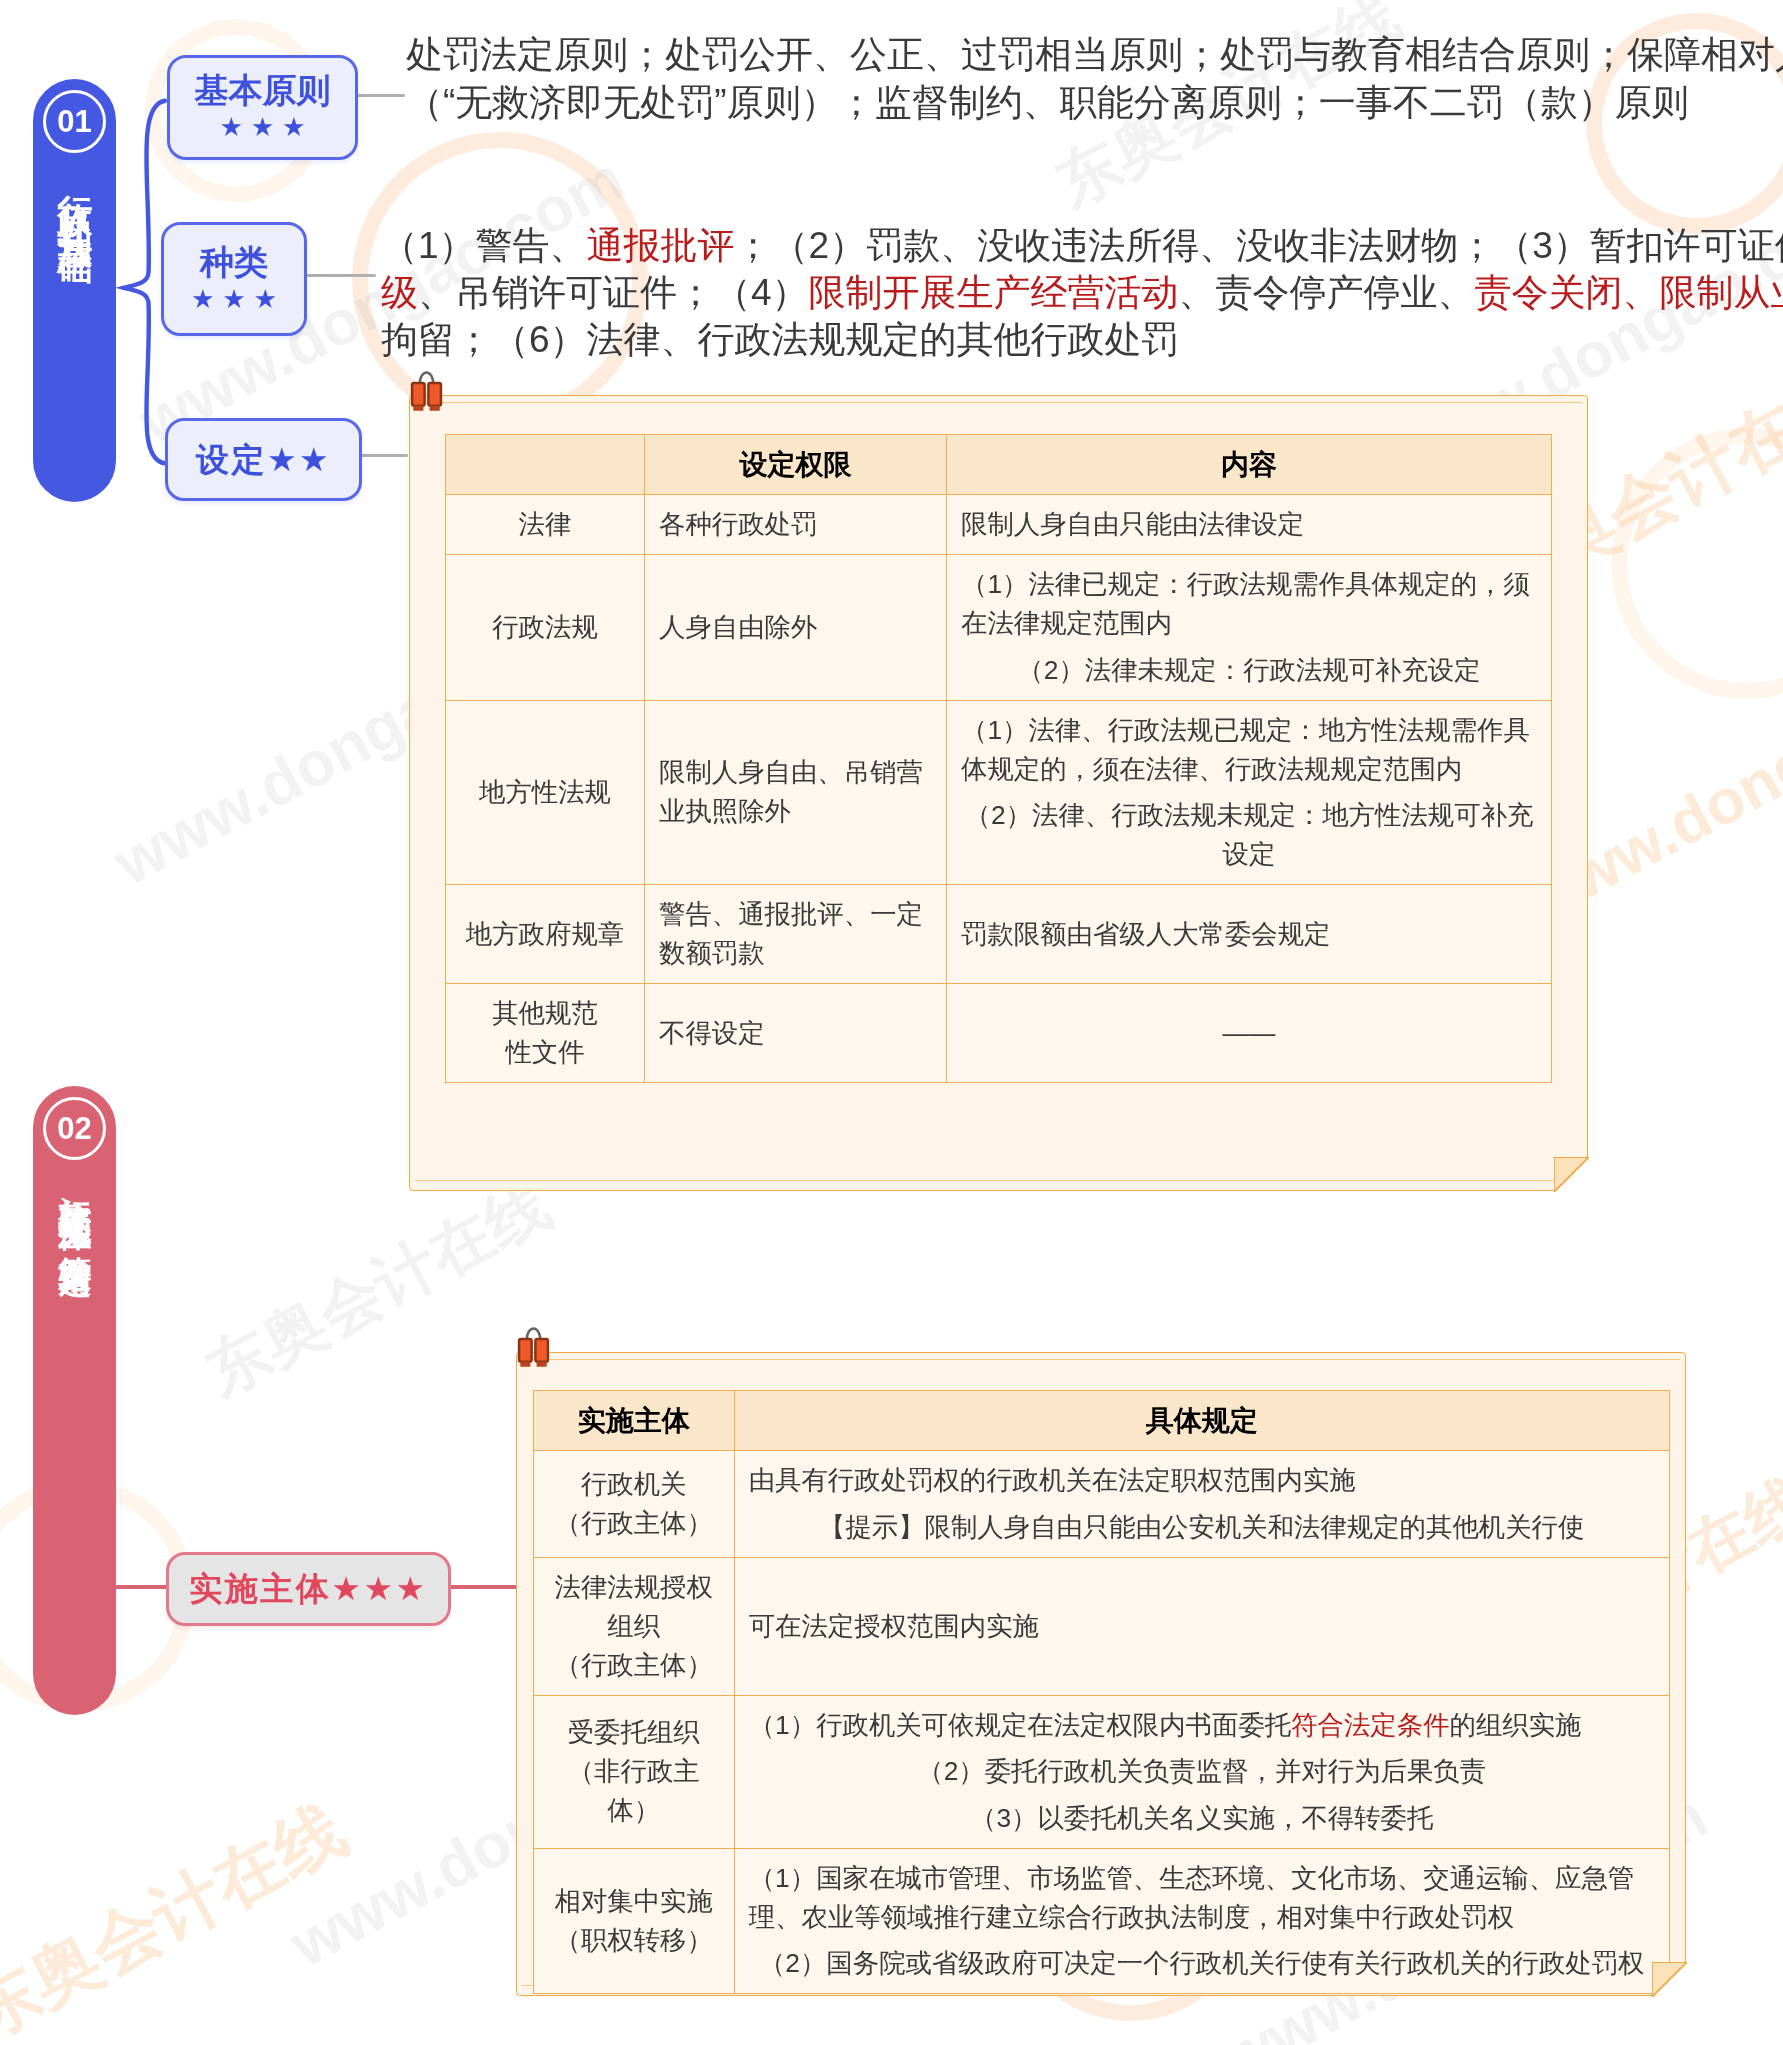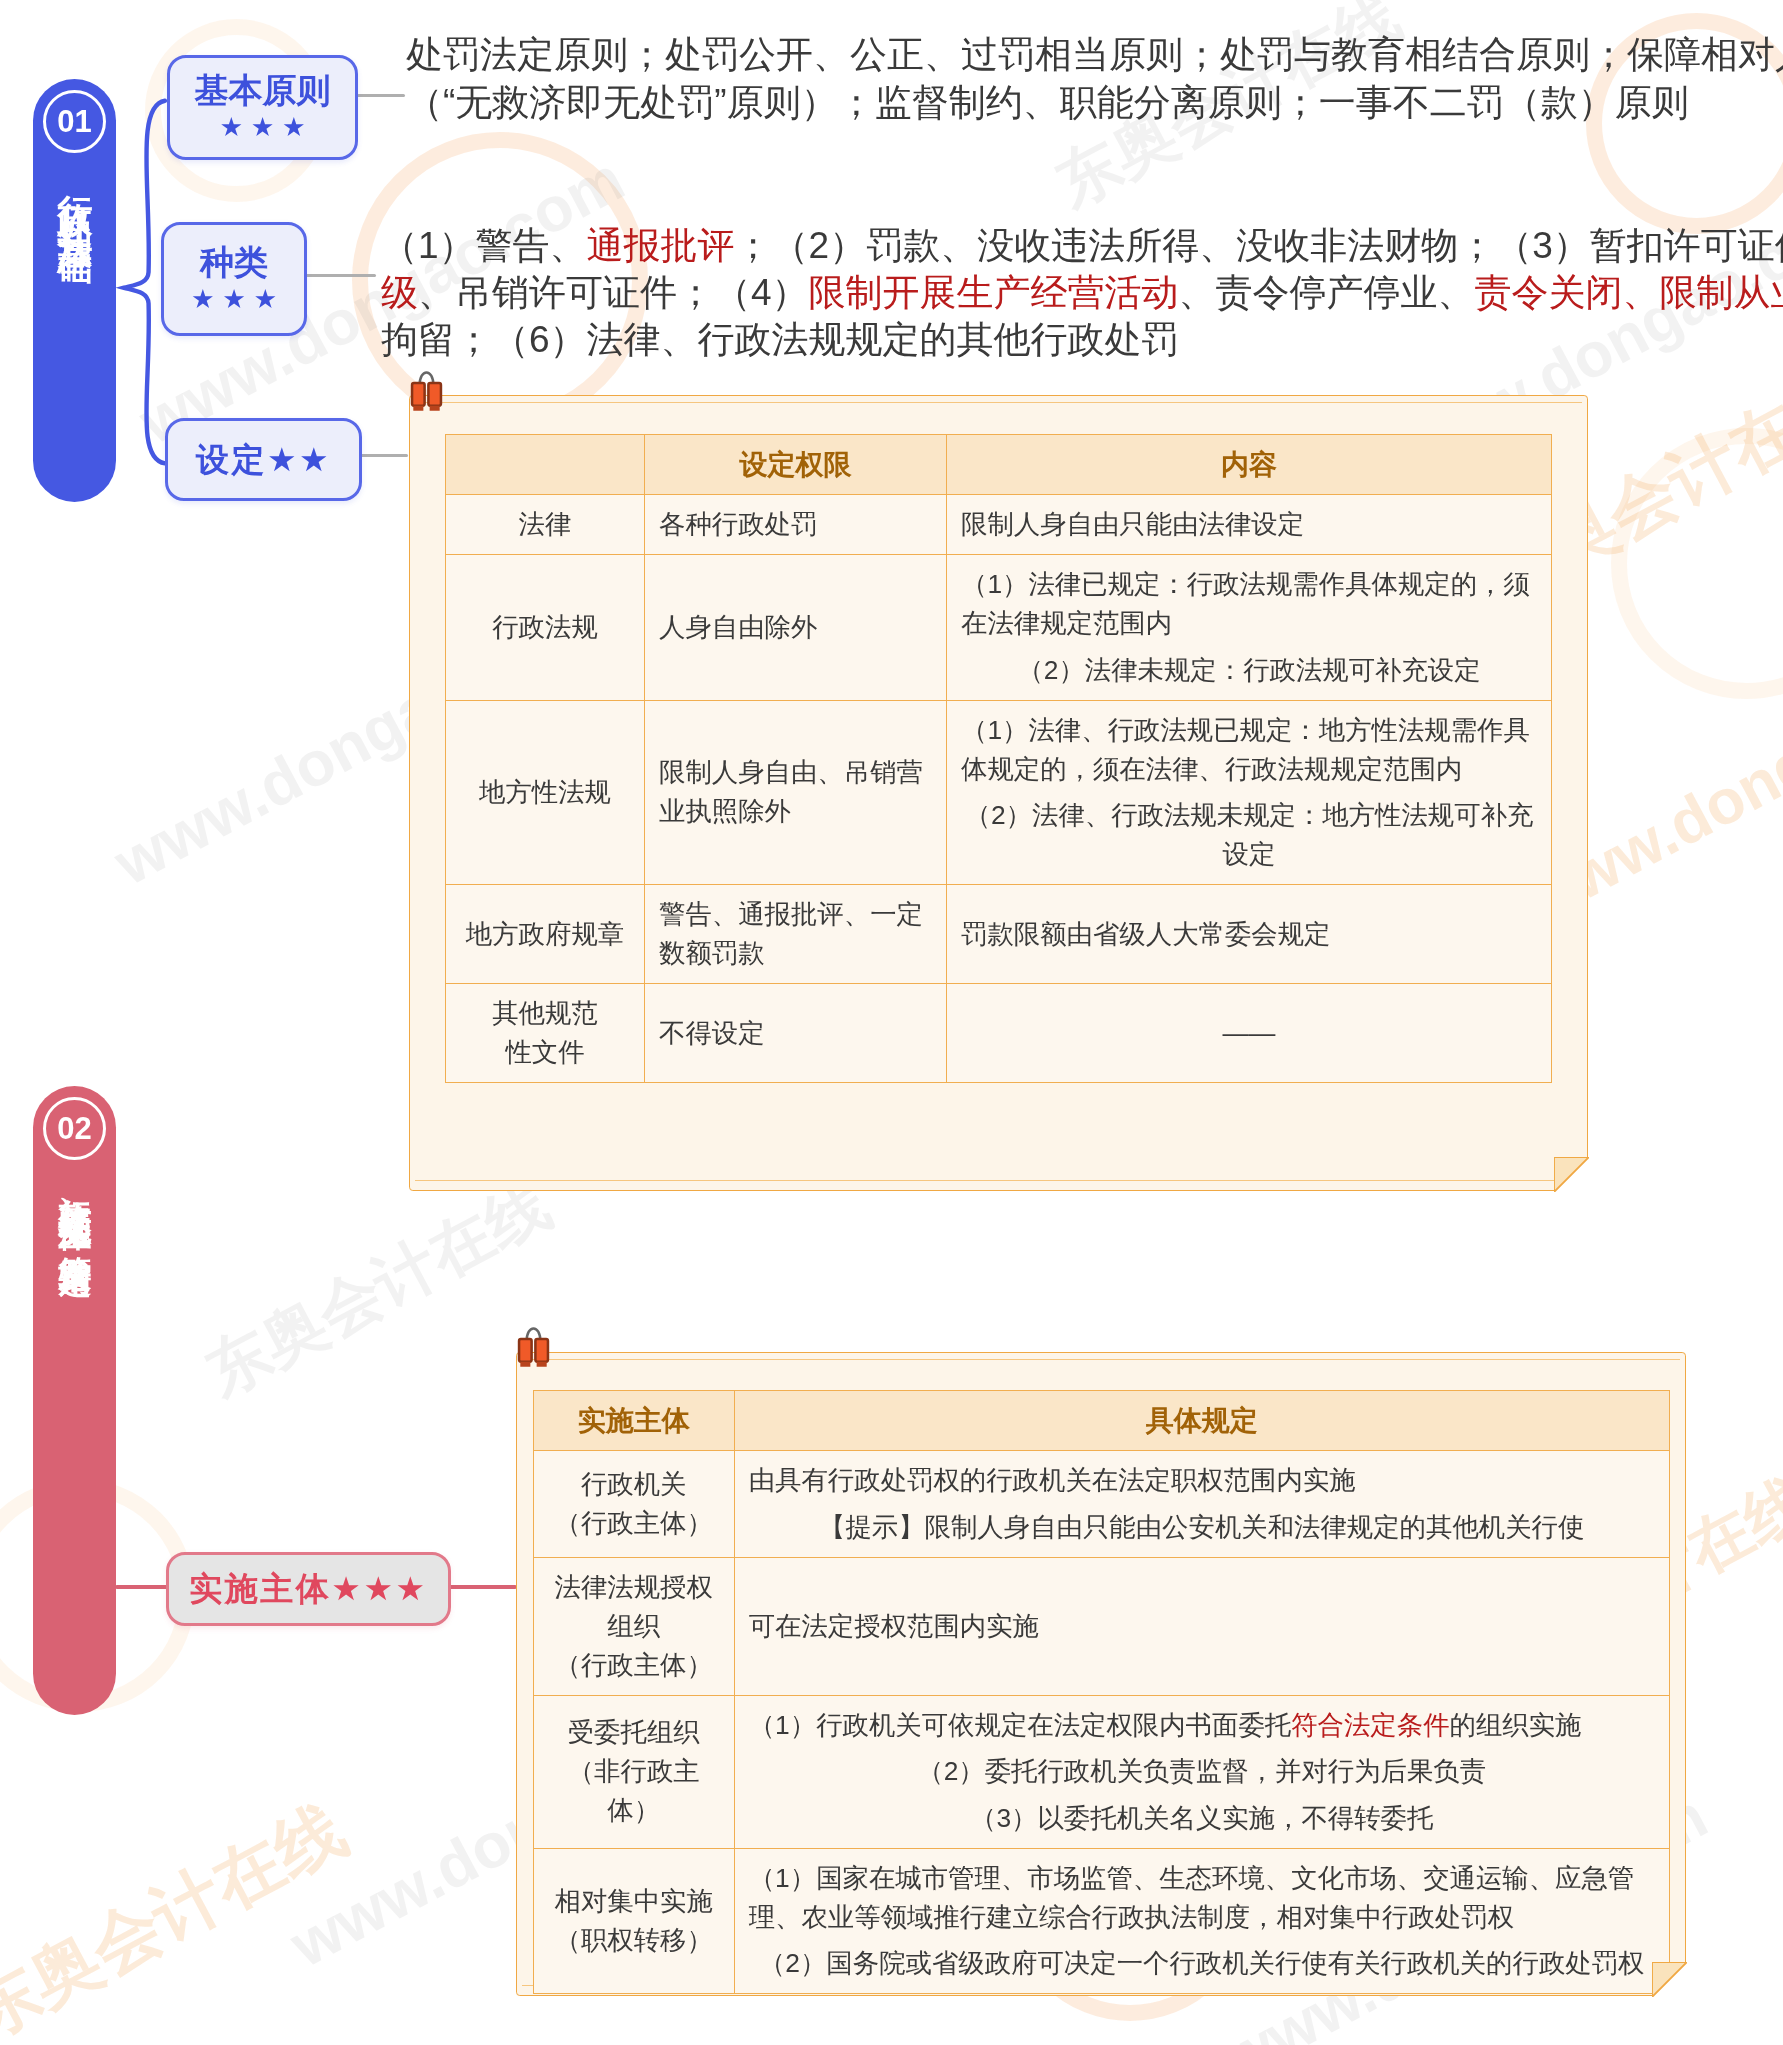--- a/index.html
+++ b/index.html
@@ -47,21 +47,21 @@
                  border-top:1.3px solid #F6C67F;}
   .sheet::after{content:"";position:absolute;left:5px;right:5px;bottom:8.8px;
                 border-top:1.3px solid #F6C67F;}
   .dogear{position:absolute;right:-1.9px;bottom:-1.9px;z-index:4;}
   .clip{position:absolute;z-index:5;}
   
   table.grid{position:absolute;border-collapse:collapse;table-layout:fixed;z-index:3;
              font-size:26.4px;line-height:39px;color:#3a3a3a;}
   table.grid th,table.grid td{border:1.6px solid #F1AE50;padding:10px 14px;vertical-align:middle;
              background:#FDF7EE;}
-  table.grid thead th{background:#FAE6C8;color:#a16207;font-weight:bold;font-size:28px;
+  table.grid thead th{background:#FAE6C8;color:#000000;font-weight:bold;font-size:28px;
              text-align:center;}
   table.grid tbody th{font-weight:normal;text-align:center;}
   table.grid td{text-align:left;}
   table.grid td.center{text-align:center;}
   .para + .para{margin-top:7.6px;text-align:center;}
   #table1{left:35px;top:38px;width:1106px;}
   #table1 col:nth-child(1){width:199px;}
   #table1 col:nth-child(2){width:302px;}
   #table1 col:nth-child(3){width:605px;}
   #table2{left:15.7px;top:37px;width:1137px;}

